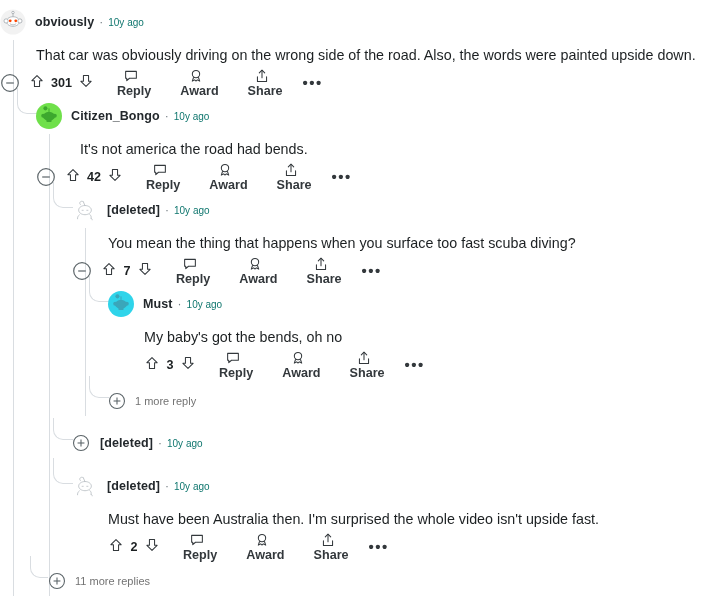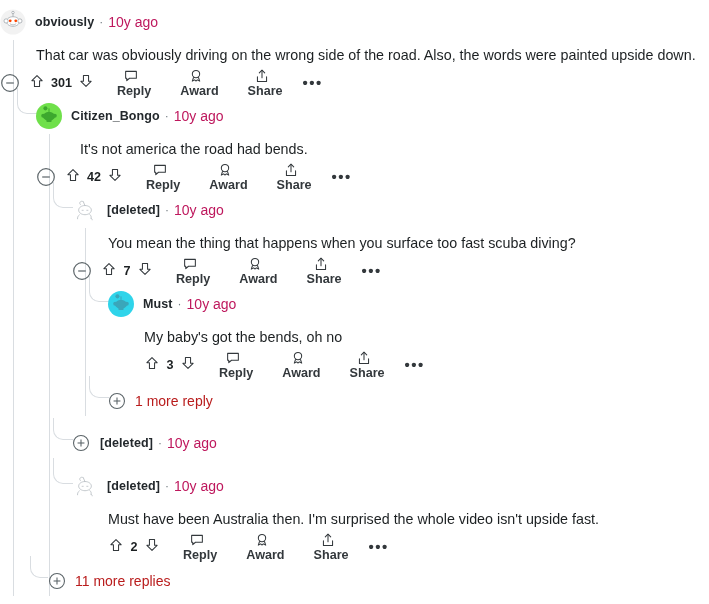--- a/index.html
+++ b/index.html
@@ -75,22 +75,22 @@
     color: #23282c;
     margin-left: 9px;
     letter-spacing: 0.1px;
   }
   .dot {
     color: #737c82;
     font-size: 12px;
     margin: 0 5px;
   }
   .timestamp {
-    font-size: 14px;
-    color: #be185d;
+    font-size: 10px;
+    color: #0f766e;
   }
 
   
   .c-body {
     font-size: 14.3px;
     line-height: 20px;
     color: #1c2022;
     padding-top: 7px;
     padding-bottom: 1px;
   }
@@ -151,22 +151,22 @@
     align-items: center;
     height: 30px;
     position: relative;
   }
   .plus-btn {
     width: 18px; height: 18px;
     flex: 0 0 18px;
     cursor: pointer;
   }
   .more-label {
-    font-size: 14px;
-    color: #b91c1c;
+    font-size: 11px;
+    color: #737373;
     margin-left: 9px;
     cursor: pointer;
   }
 
   
   .collapsed-head {
     display: flex;
     align-items: center;
     height: 30px;
     position: relative;

